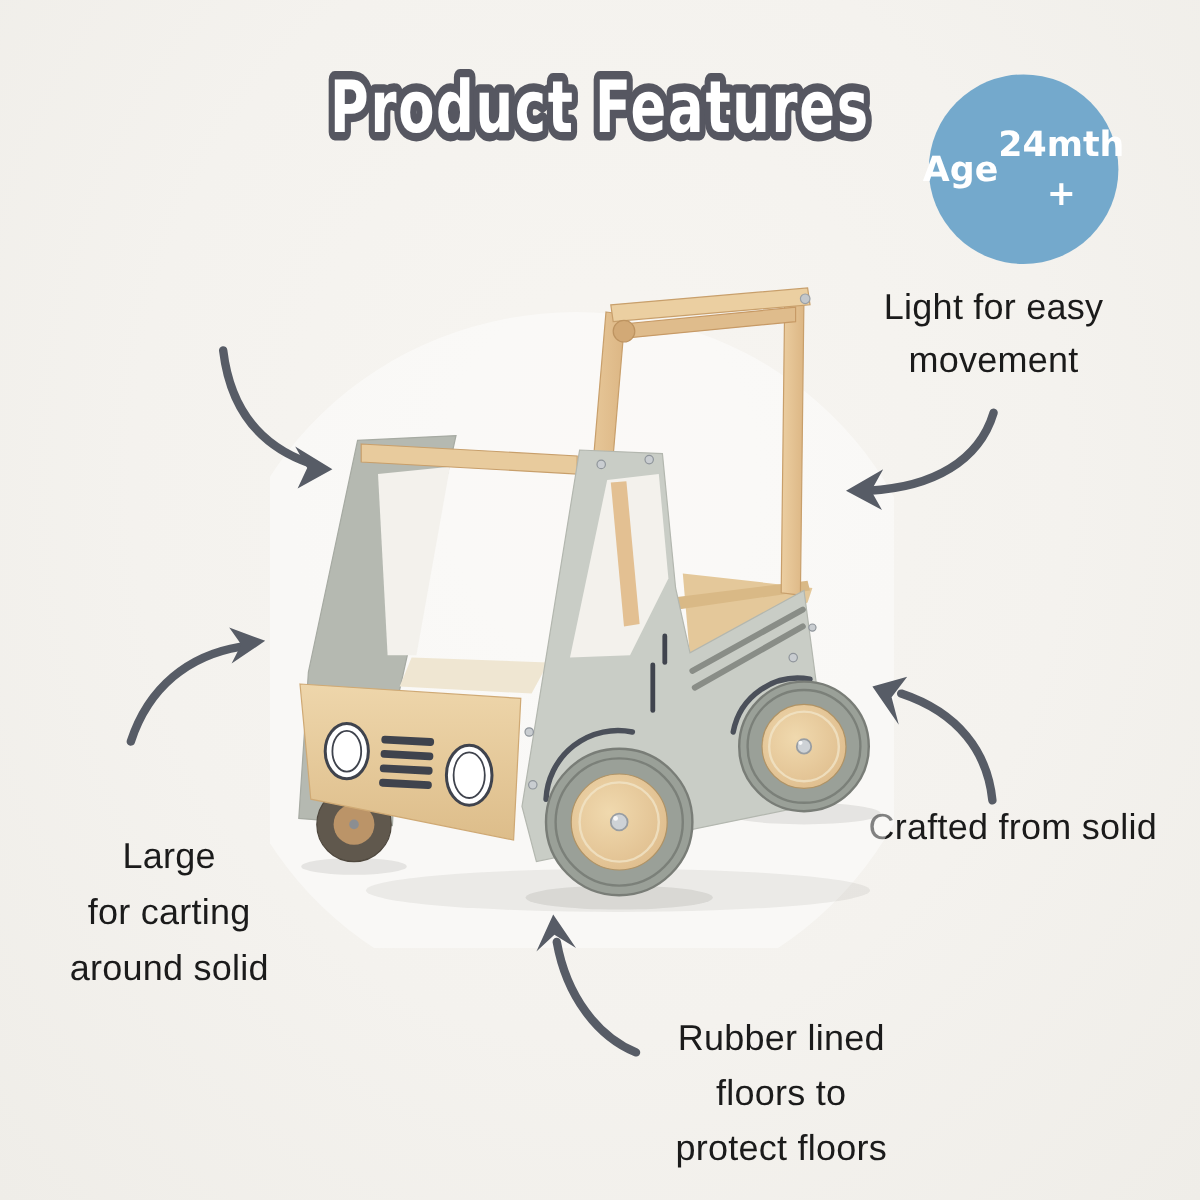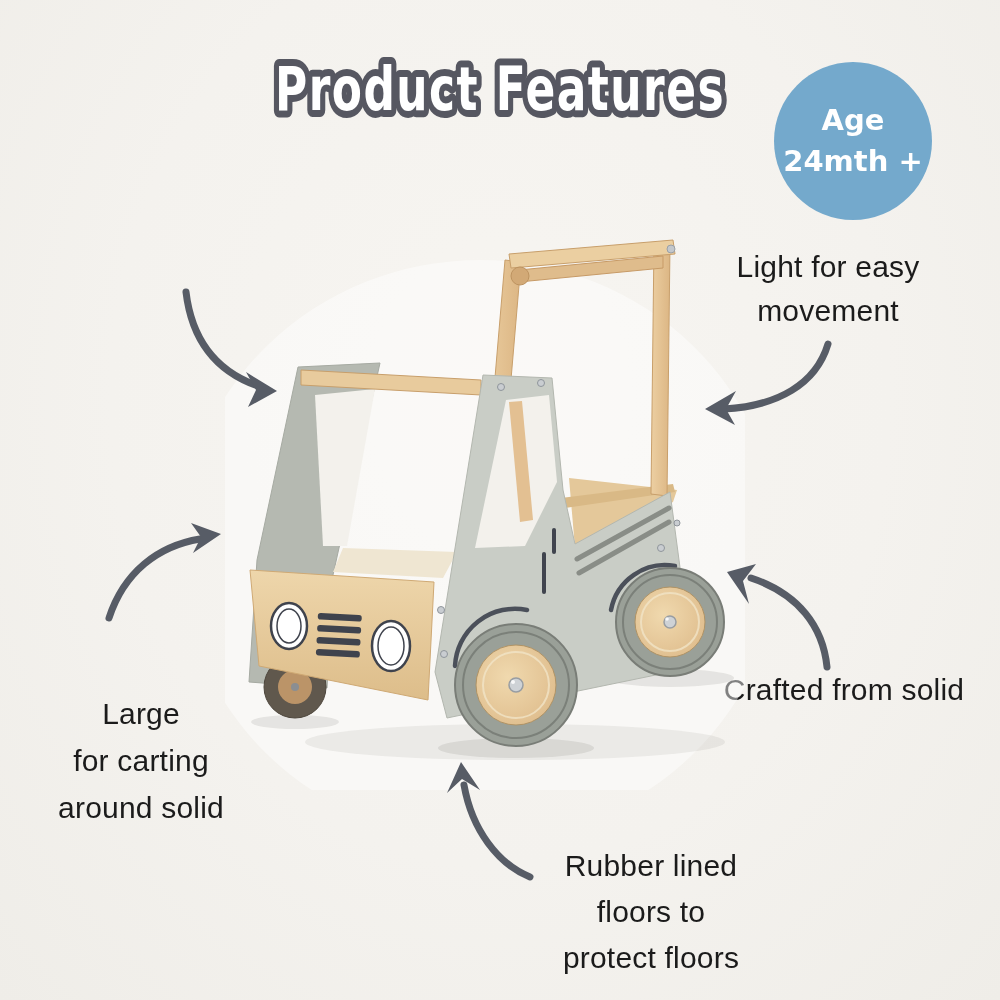--- a/index.html
+++ b/index.html
@@ -11,31 +11,31 @@
   
   .title-svg{position:absolute; left:0; top:28px; width:1000px; height:120px;}
   .title-stroke{fill:none; stroke:#565761; stroke-width:14; stroke-linejoin:round; stroke-linecap:round;}
   .title-fill{fill:#ffffff;}
   .title-text{
     font-family:"DejaVu Sans", sans-serif; font-weight:bold; font-size:60px; letter-spacing:2px;
   }
   
   .badge{
     position:absolute; left:774px; top:62px; width:158px; height:158px; border-radius:50%;
-    background:#74a9cc; color:#ffffff; display:flex; flex-direction:column;
+    background:#74a9cc; color:#ffffff; display:flex; flex-direction:row;
     align-items:center; justify-content:center; text-align:center;
     font-family:"DejaVu Sans", sans-serif; font-weight:bold; font-size:29px; line-height:41px;
   }
   
   .feature{
     position:absolute; text-align:center; color:#1b1b1b;
     font-size:30px; line-height:45px; font-weight:400; letter-spacing:0.2px;
   }
   #f-assists{left:23px;  top:135px; width:340px;}
-  #f-light  {left:672px; top:245px; width:312px; line-height:44px;}
+  #f-light  {left:672px; top:235px; width:312px; line-height:44px;}
   #f-large  {left:8px;   top:642px; width:266px; line-height:47px;margin-top:48px;}
   #f-crafted{left:683px; top:668px; width:322px; line-height:44px;}
   #f-rubber {left:505px; top:843px; width:292px; line-height:46px;}
   
   .truck-svg{position:absolute; left:225px; top:230px; width:520px; height:560px;}
   .arrows-svg{position:absolute; left:0; top:0; width:1000px; height:1000px; pointer-events:none;}
   .arrow-line{fill:none; stroke:#575c66; stroke-width:7; stroke-linecap:round;}
   .arrow-head{fill:#575c66; stroke:none;}
 </style>
 </head>

